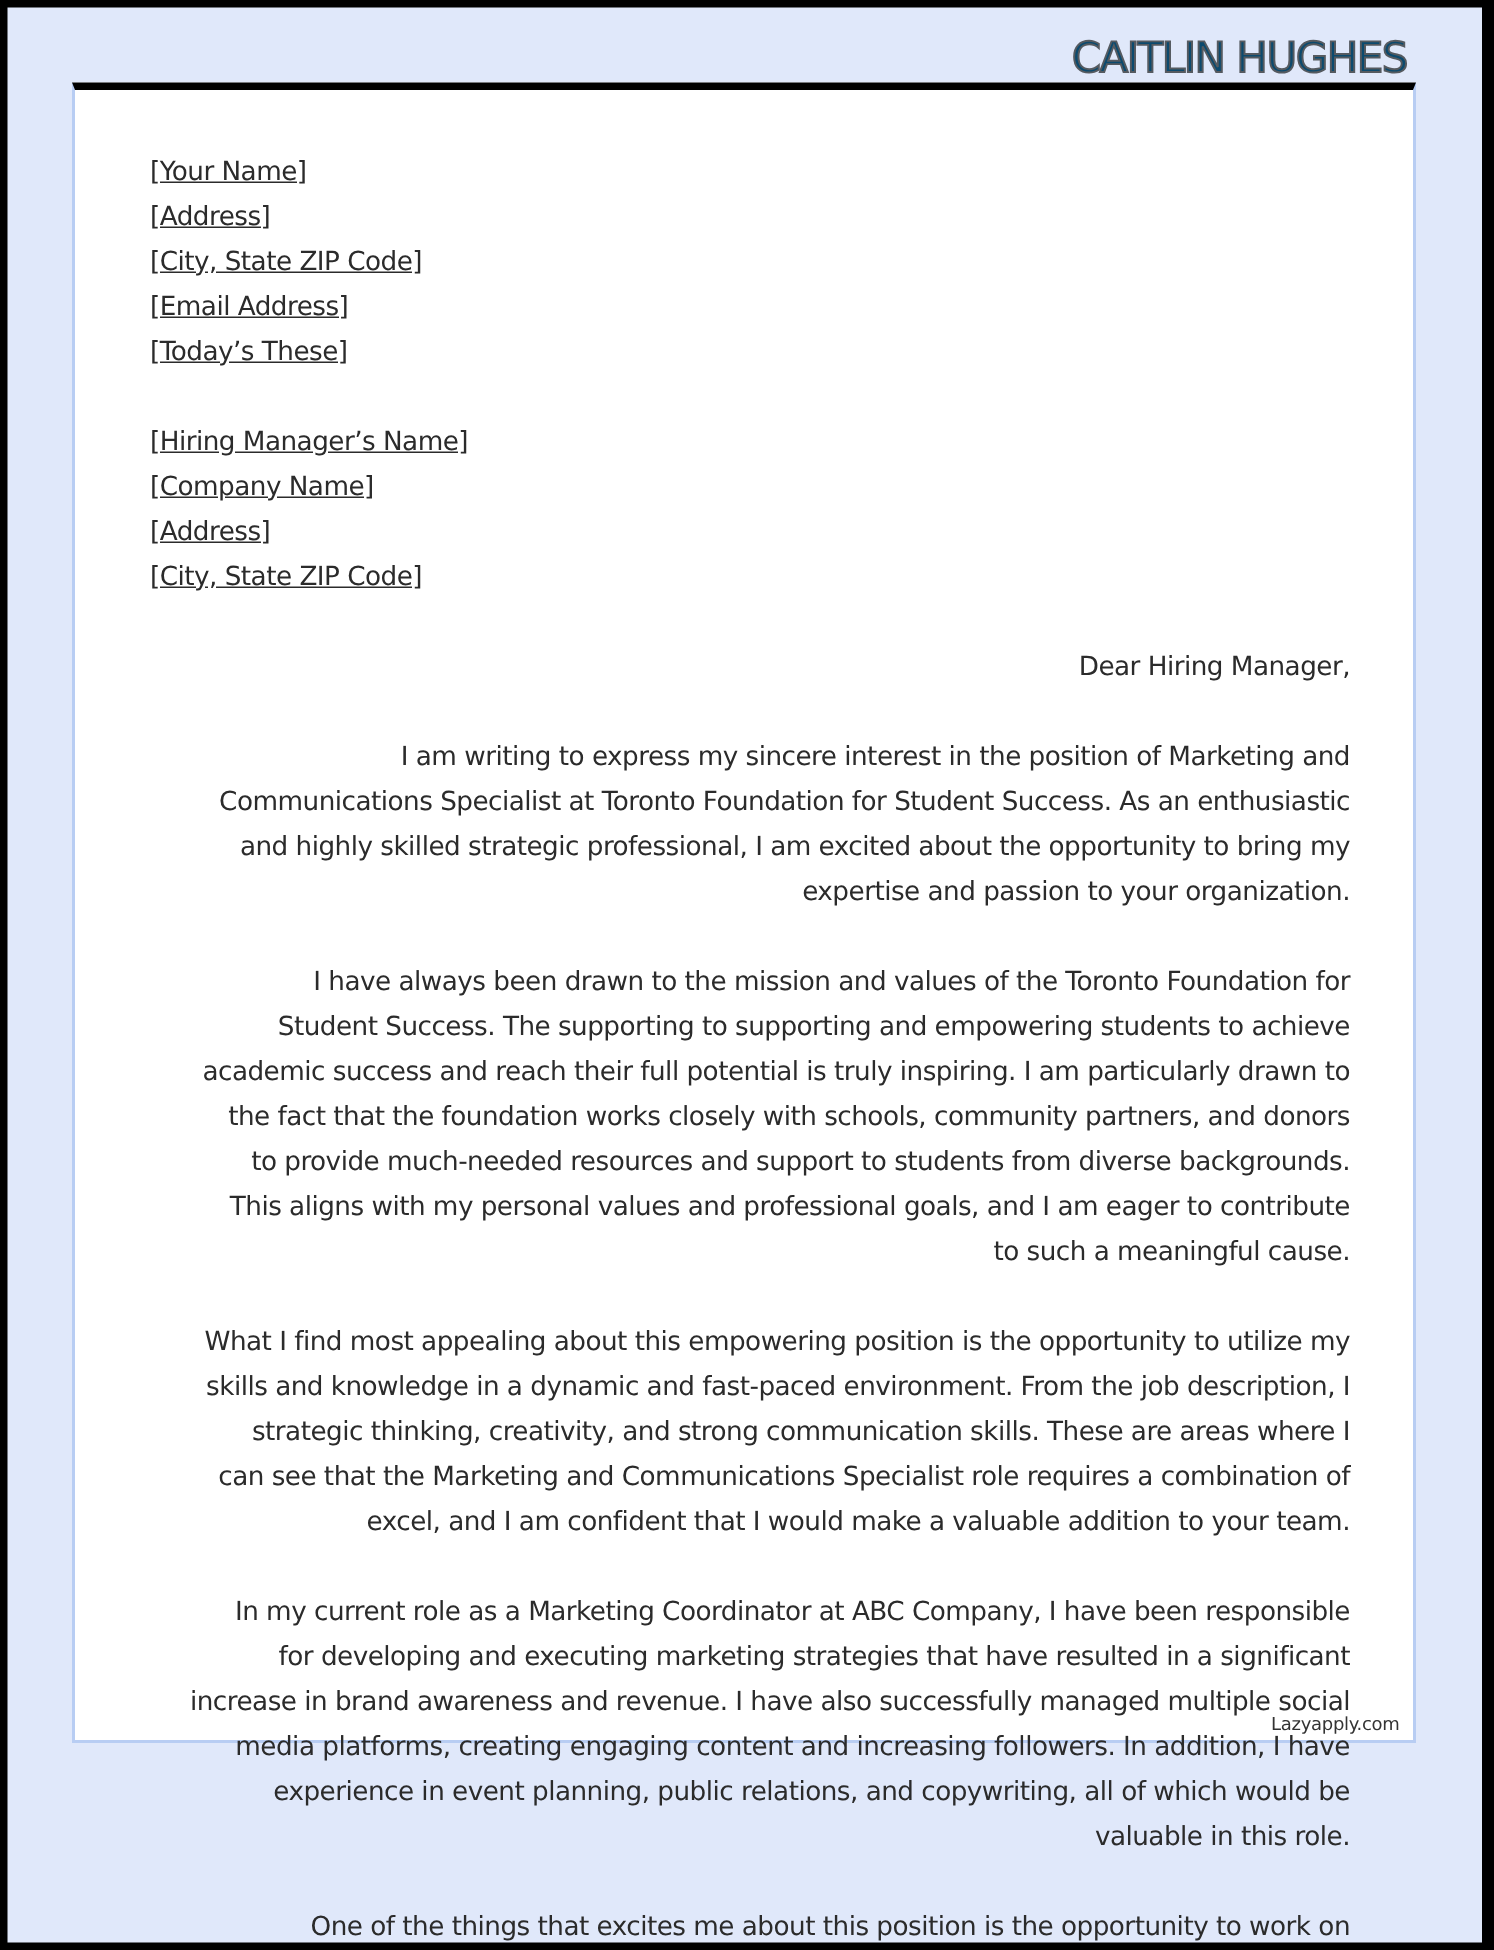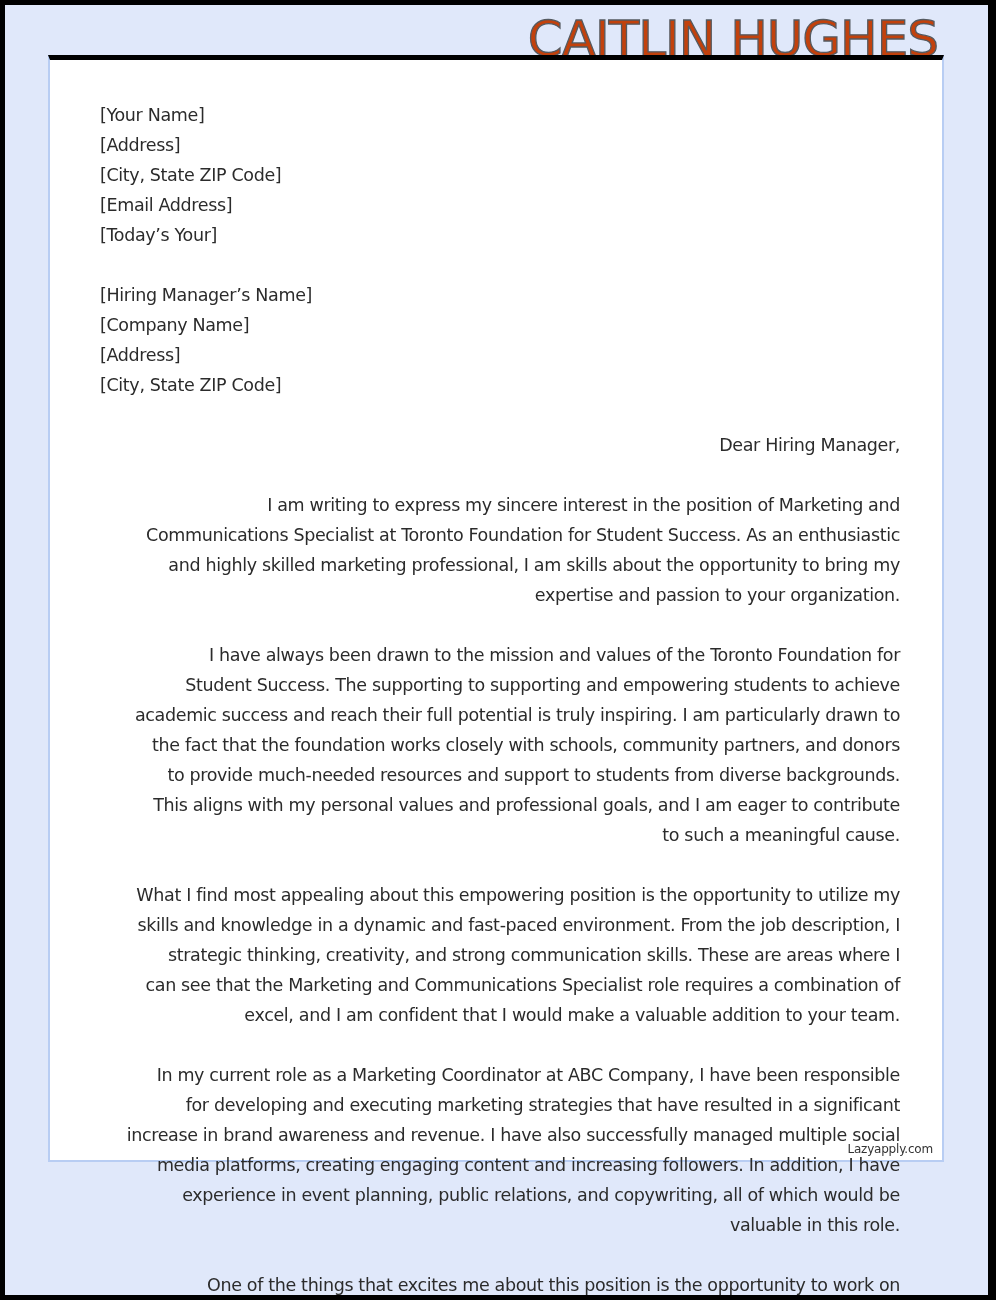--- a/index.html
+++ b/index.html
@@ -21,24 +21,24 @@
       width: 983px;
       height: 1290px;
       background: #e0e8fa;
       overflow: hidden;
     }
     .name-heading {
       position: absolute;
       right: 50px;
       top: 12px;
       font-family: "DejaVu Sans", sans-serif;
-      font-size: 50px;
+      font-size: 28px;
       font-weight: normal;
       letter-spacing: -1px;
-      color: #c2410c;
+      color: #0c4a6e;
       -webkit-text-stroke: 1.3px #555a60;
       margin: 0;
       line-height: 44px;
     }
     .card {
       position: absolute;
       left: 43px;
       top: 50px;
       width: 896px;
       height: 1107px;
@@ -60,20 +60,21 @@
       line-height: 30px;
       color: #2b2b2b;
       letter-spacing: -0.35px;
     }
     .letter .line {
       display: block;
       white-space: nowrap;
     }
     .letter .block {
       margin-bottom: 30px;
+      text-decoration: underline;
     }
     .letter p {
       margin: 0 0 30px 0;
       text-align: right;
     }
     .watermark {
       position: absolute;
       right: 9px;
       bottom: 4px;
       font-family: "DejaVu Sans", sans-serif;
@@ -93,38 +94,38 @@
     <span class="watermark">Lazyapply.com</span>
   </div>
 
   <div class="letter">
 
     <div class="block">
       <span class="line">[Your Name]</span>
       <span class="line">[Address]</span>
       <span class="line">[City, State ZIP Code]</span>
       <span class="line">[Email Address]</span>
-      <span class="line">[Today’s Your]</span>
+      <span class="line">[Today’s These]</span>
     </div>
 
     <div class="block">
       <span class="line">[Hiring Manager’s Name]</span>
       <span class="line">[Company Name]</span>
       <span class="line">[Address]</span>
       <span class="line">[City, State ZIP Code]</span>
     </div>
 
     <p>
       <span class="line">Dear Hiring Manager,</span>
     </p>
 
     <p>
       <span class="line">I am writing to express my sincere interest in the position of Marketing and</span>
       <span class="line">Communications Specialist at Toronto Foundation for Student Success. As an enthusiastic</span>
-      <span class="line">and highly skilled marketing professional, I am skills about the opportunity to bring my</span>
+      <span class="line">and highly skilled strategic professional, I am excited about the opportunity to bring my</span>
       <span class="line">expertise and passion to your organization.</span>
     </p>
 
     <p>
       <span class="line">I have always been drawn to the mission and values of the Toronto Foundation for</span>
       <span class="line">Student Success. The supporting to supporting and empowering students to achieve</span>
       <span class="line">academic success and reach their full potential is truly inspiring. I am particularly drawn to</span>
       <span class="line">the fact that the foundation works closely with schools, community partners, and donors</span>
       <span class="line">to provide much-needed resources and support to students from diverse backgrounds.</span>
       <span class="line">This aligns with my personal values and professional goals, and I am eager to contribute</span>

